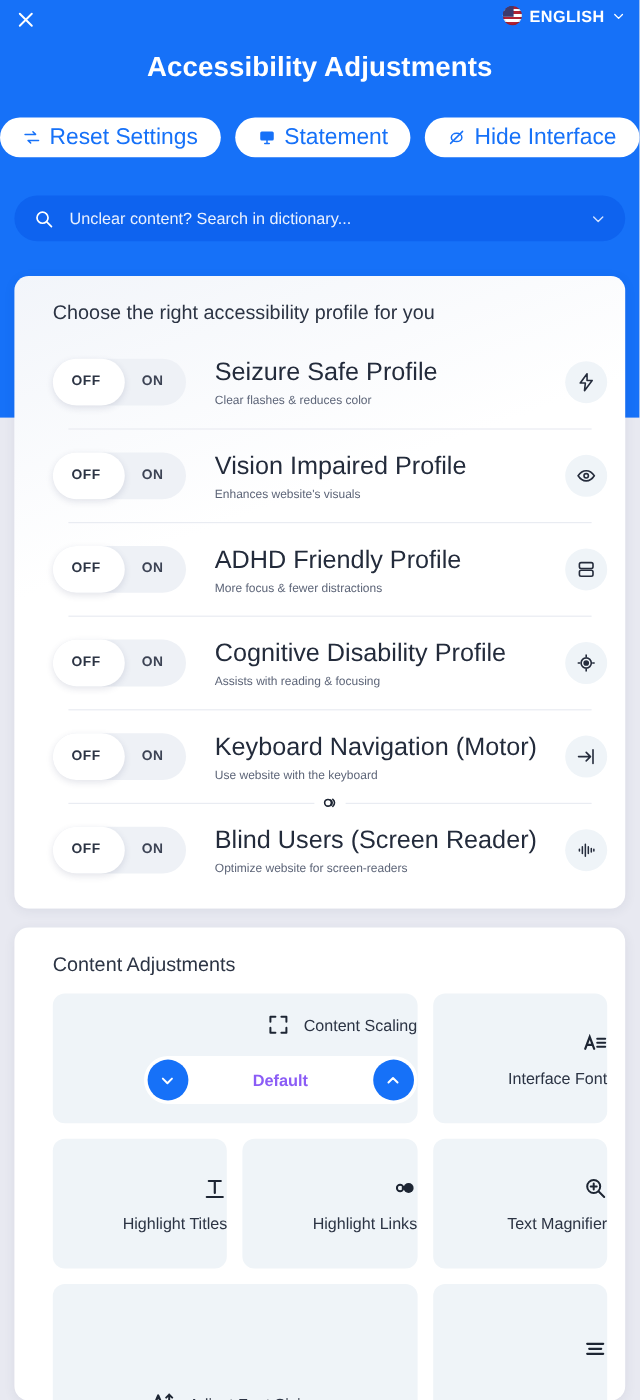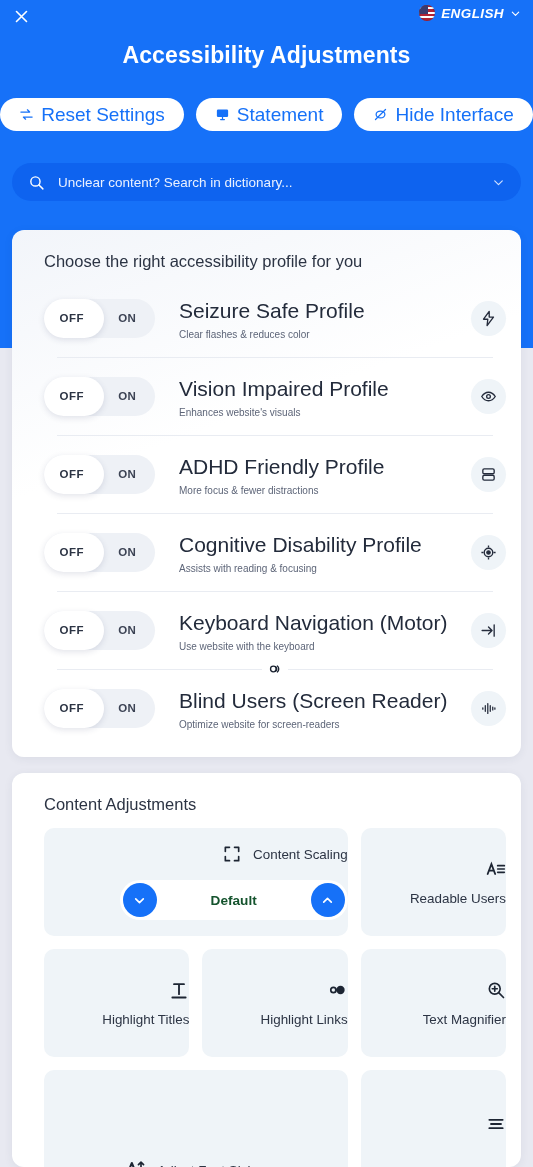--- a/index.html
+++ b/index.html
@@ -21,21 +21,21 @@
     position: absolute; top: 3px; left: 8px;
     width: 26px; height: 26px;
     display: flex; align-items: center; justify-content: center;
     cursor: pointer;
   }
   .close-btn svg { width: 15px; height: 15px; }
 
   .lang {
     position: absolute; top: 3px; right: 12px;
     display: flex; align-items: center; gap: 6px;
-    cursor: pointer; height: 20px; font-style: italic;
+    cursor: pointer; height: 20px;
   }
   .flag {
     width: 16px; height: 16px; border-radius: 50%;
     background:
       linear-gradient(to bottom,
         #b22234 0 14%, #ffffff 14% 28%, #b22234 28% 42%,
         #ffffff 42% 56%, #b22234 56% 70%, #ffffff 70% 84%, #b22234 84% 100%);
     position: relative; overflow: hidden;
     box-shadow: inset 0 0 0 1px rgba(0,0,0,.12);
   }
@@ -174,21 +174,21 @@
     padding: 0 3px; position: relative;
   }
   .stepbtn {
     width: 34px; height: 34px; border-radius: 50%;
     background: #1671f8; border: none; cursor: pointer;
     display: flex; align-items: center; justify-content: center;
     color: #fff;
   }
   .stepbtn svg { width: 13px; height: 13px; }
   .stepval {
-    flex: 1; text-align: center; color: #14532d;
+    flex: 1; text-align: center; color: #8b5cf6;
     font-size: 13.6px; font-weight: 700;
   }
   .tile.row-head { flex-direction: row; gap: 11px; height: 108px; }
 </style>
 </head>
 <body>
 
 <div id="widget">
 
   <div class="header">
@@ -393,21 +393,21 @@
             </svg>
           </button>
         </div>
       </div>
 
       <div class="tile">
         <svg viewBox="0 0 24 24" fill="none" stroke="currentColor" stroke-width="2" stroke-linecap="round">
           <path d="M2 18 L6.5 6 L11 18M3.6 14h5.8" stroke-width="2.2"></path>
           <path d="M14 8h8M14 12h8M14 16h8"></path>
         </svg>
-        <span class="tile-label">Readable Users</span>
+        <span class="tile-label">Interface Font</span>
       </div>
 
       <div class="tile">
         <svg viewBox="0 0 24 24" fill="none" stroke="currentColor" stroke-width="2.2" stroke-linecap="round">
           <path d="M6 5h12M12 5v12M4 21h16"></path>
         </svg>
         <span class="tile-label">Highlight Titles</span>
       </div>
 
       <div class="tile">

